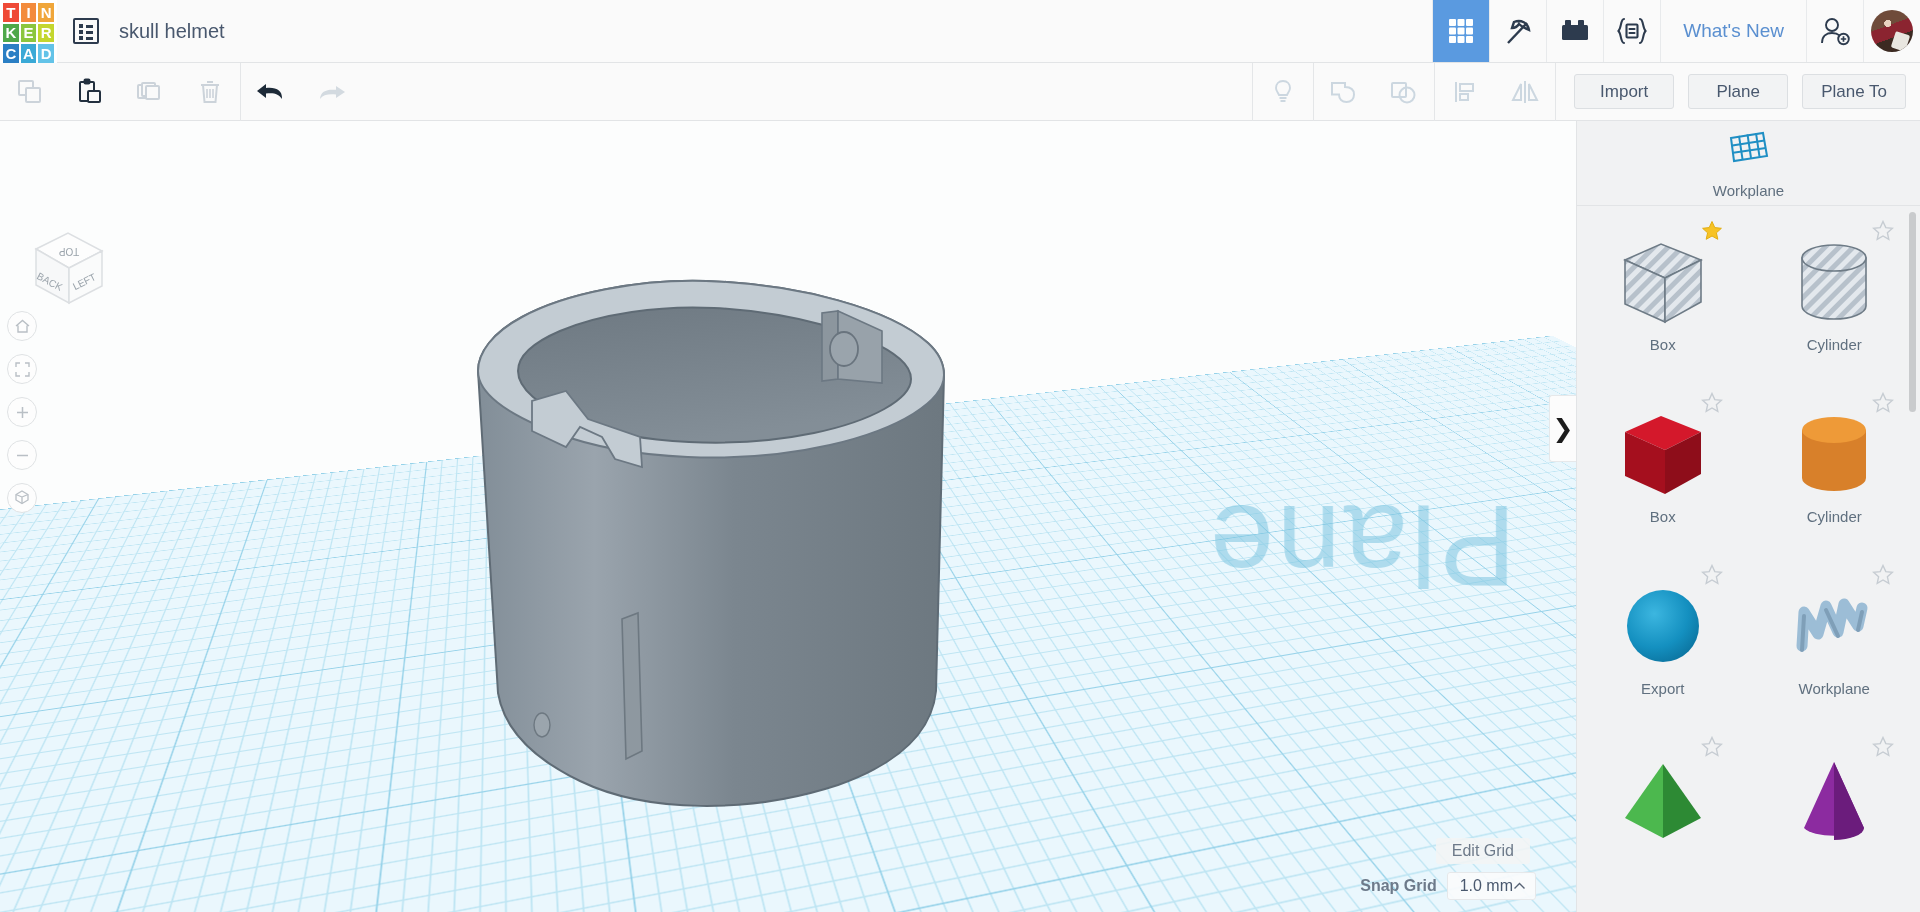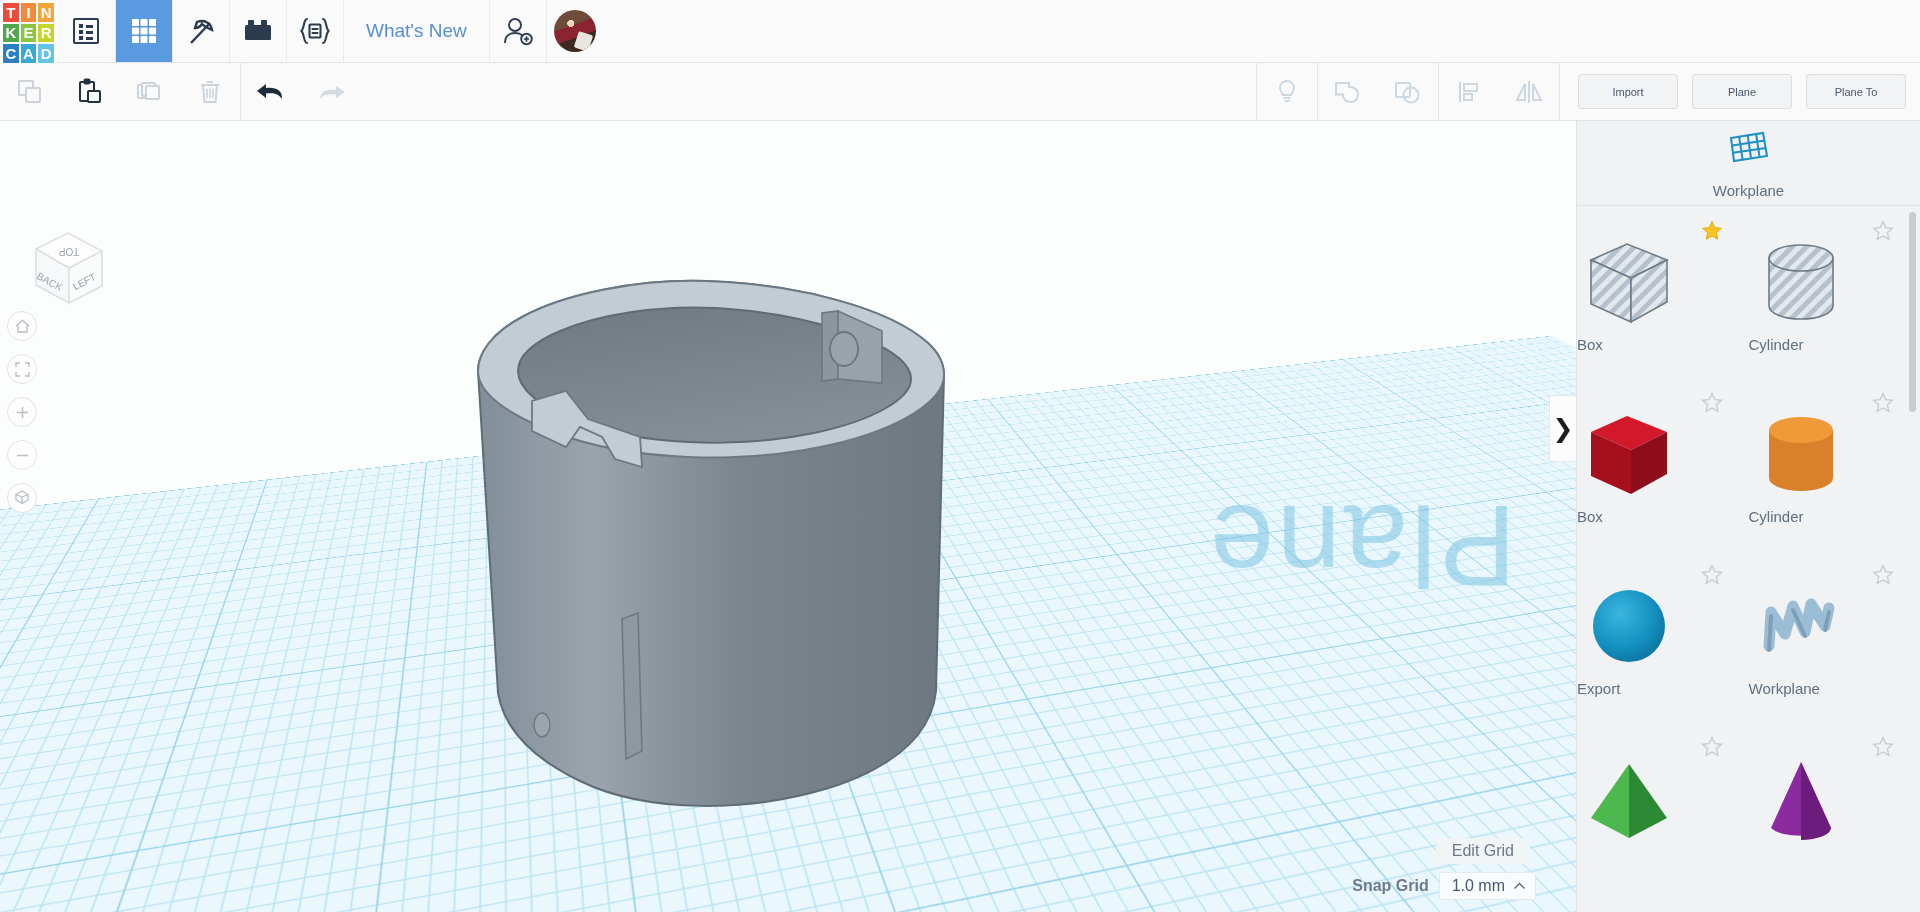--- a/index.html
+++ b/index.html
@@ -103,21 +103,21 @@
     width: 60px; height: 58px;
     display: flex; align-items: center; justify-content: center;
     cursor: pointer;
   }
   .tool-sep { width: 1px; height: 58px; background: #e4e6e8; }
   .spacer { flex: 1 1 auto; }
   .txt-btn {
     height: 35px; min-width: 100px;
     border: 1px solid #dcdfe2; border-radius: 3px;
     background: #f2f3f4; color: #49586e;
-    font-size: 11px; font-family: "Liberation Sans", sans-serif;
+    font-size: 17px; font-family: "Liberation Sans", sans-serif;
     display: flex; align-items: center; justify-content: center;
     margin-right: 14px; cursor: pointer;
     padding: 0 18px;
   }
 
   
   #canvas {
     position: absolute; top: 121px; left: 0;
     width: 1576px; height: 791px;
     background: #fcfdfd;
@@ -177,21 +177,21 @@
   }
   #snap-row {
     position: absolute; right: 40px; bottom: 12px;
     display: flex; align-items: center; gap: 10px;
   }
   #snap-label { color: #6d7a8a; font-size: 16px; font-weight: bold; }
   #snap-value {
     height: 28px; padding: 0 10px 0 12px;
     background: rgba(250,251,252,.92);
     border: 1px solid #e6e8ea; border-radius: 3px;
-    display: flex; align-items: center; gap: 9px;
+    display: flex; align-items: center; gap: 1px;
     color: #49586e; font-size: 16px; cursor: pointer;
   }
 
   
   #rpanel {
     position: absolute; top: 121px; right: 0;
     width: 344px; height: 791px;
     background: #f1f2f3;
     border-left: 1px solid #e2e4e6;
     display: flex; flex-direction: column;
@@ -229,21 +229,21 @@
     position: relative; padding: 10px 0 0 0;
   }
   #shapes-grid {
     display: grid;
     grid-template-columns: 1fr 1fr;
     row-gap: 12px;
   }
   .shape-cell {
     height: 160px; position: relative;
     display: flex; flex-direction: column;
-    align-items: flex-start; justify-content: flex-start;
+    align-items: center; justify-content: flex-start;
     padding-top: 14px; cursor: pointer;
   }
   .shape-art { height: 104px; width: 104px; position: relative; }
   .shape-name { font-size: 15px; color: #60707f; margin-top: 2px; }
   .fav-star { position: absolute; top: 4px; right: 26px; }
   #panel-scrollbar {
     position: absolute; right: 4px; top: 6px;
     width: 7px; height: 200px;
     background: #c9cbcd; border-radius: 4px;
   }
@@ -279,20 +279,21 @@
     <div class="doc-icon">
       <i style="left:4px;top:4px;width:4px;height:4px;"></i>
       <i style="left:11px;top:5px;width:7px;height:2.5px;"></i>
       <i style="left:4px;top:10px;width:4px;height:4px;"></i>
       <i style="left:11px;top:11px;width:7px;height:2.5px;"></i>
       <i style="left:4px;top:16px;width:4px;height:4px;"></i>
       <i style="left:11px;top:17px;width:7px;height:2.5px;"></i>
     </div>
   </div>
 
+  <div id="design-title">skull helmet</div>
 
   <div class="tb-icon-btn active">
     <svg width="30" height="30" viewBox="0 0 30 30">
       <g fill="#ffffff">
         <rect x="3" y="3" width="7" height="7" rx="1"></rect>
         <rect x="11.5" y="3" width="7" height="7" rx="1"></rect>
         <rect x="20" y="3" width="7" height="7" rx="1"></rect>
         <rect x="3" y="11.5" width="7" height="7" rx="1"></rect>
         <rect x="11.5" y="11.5" width="7" height="7" rx="1"></rect>
         <rect x="20" y="11.5" width="7" height="7" rx="1"></rect>

